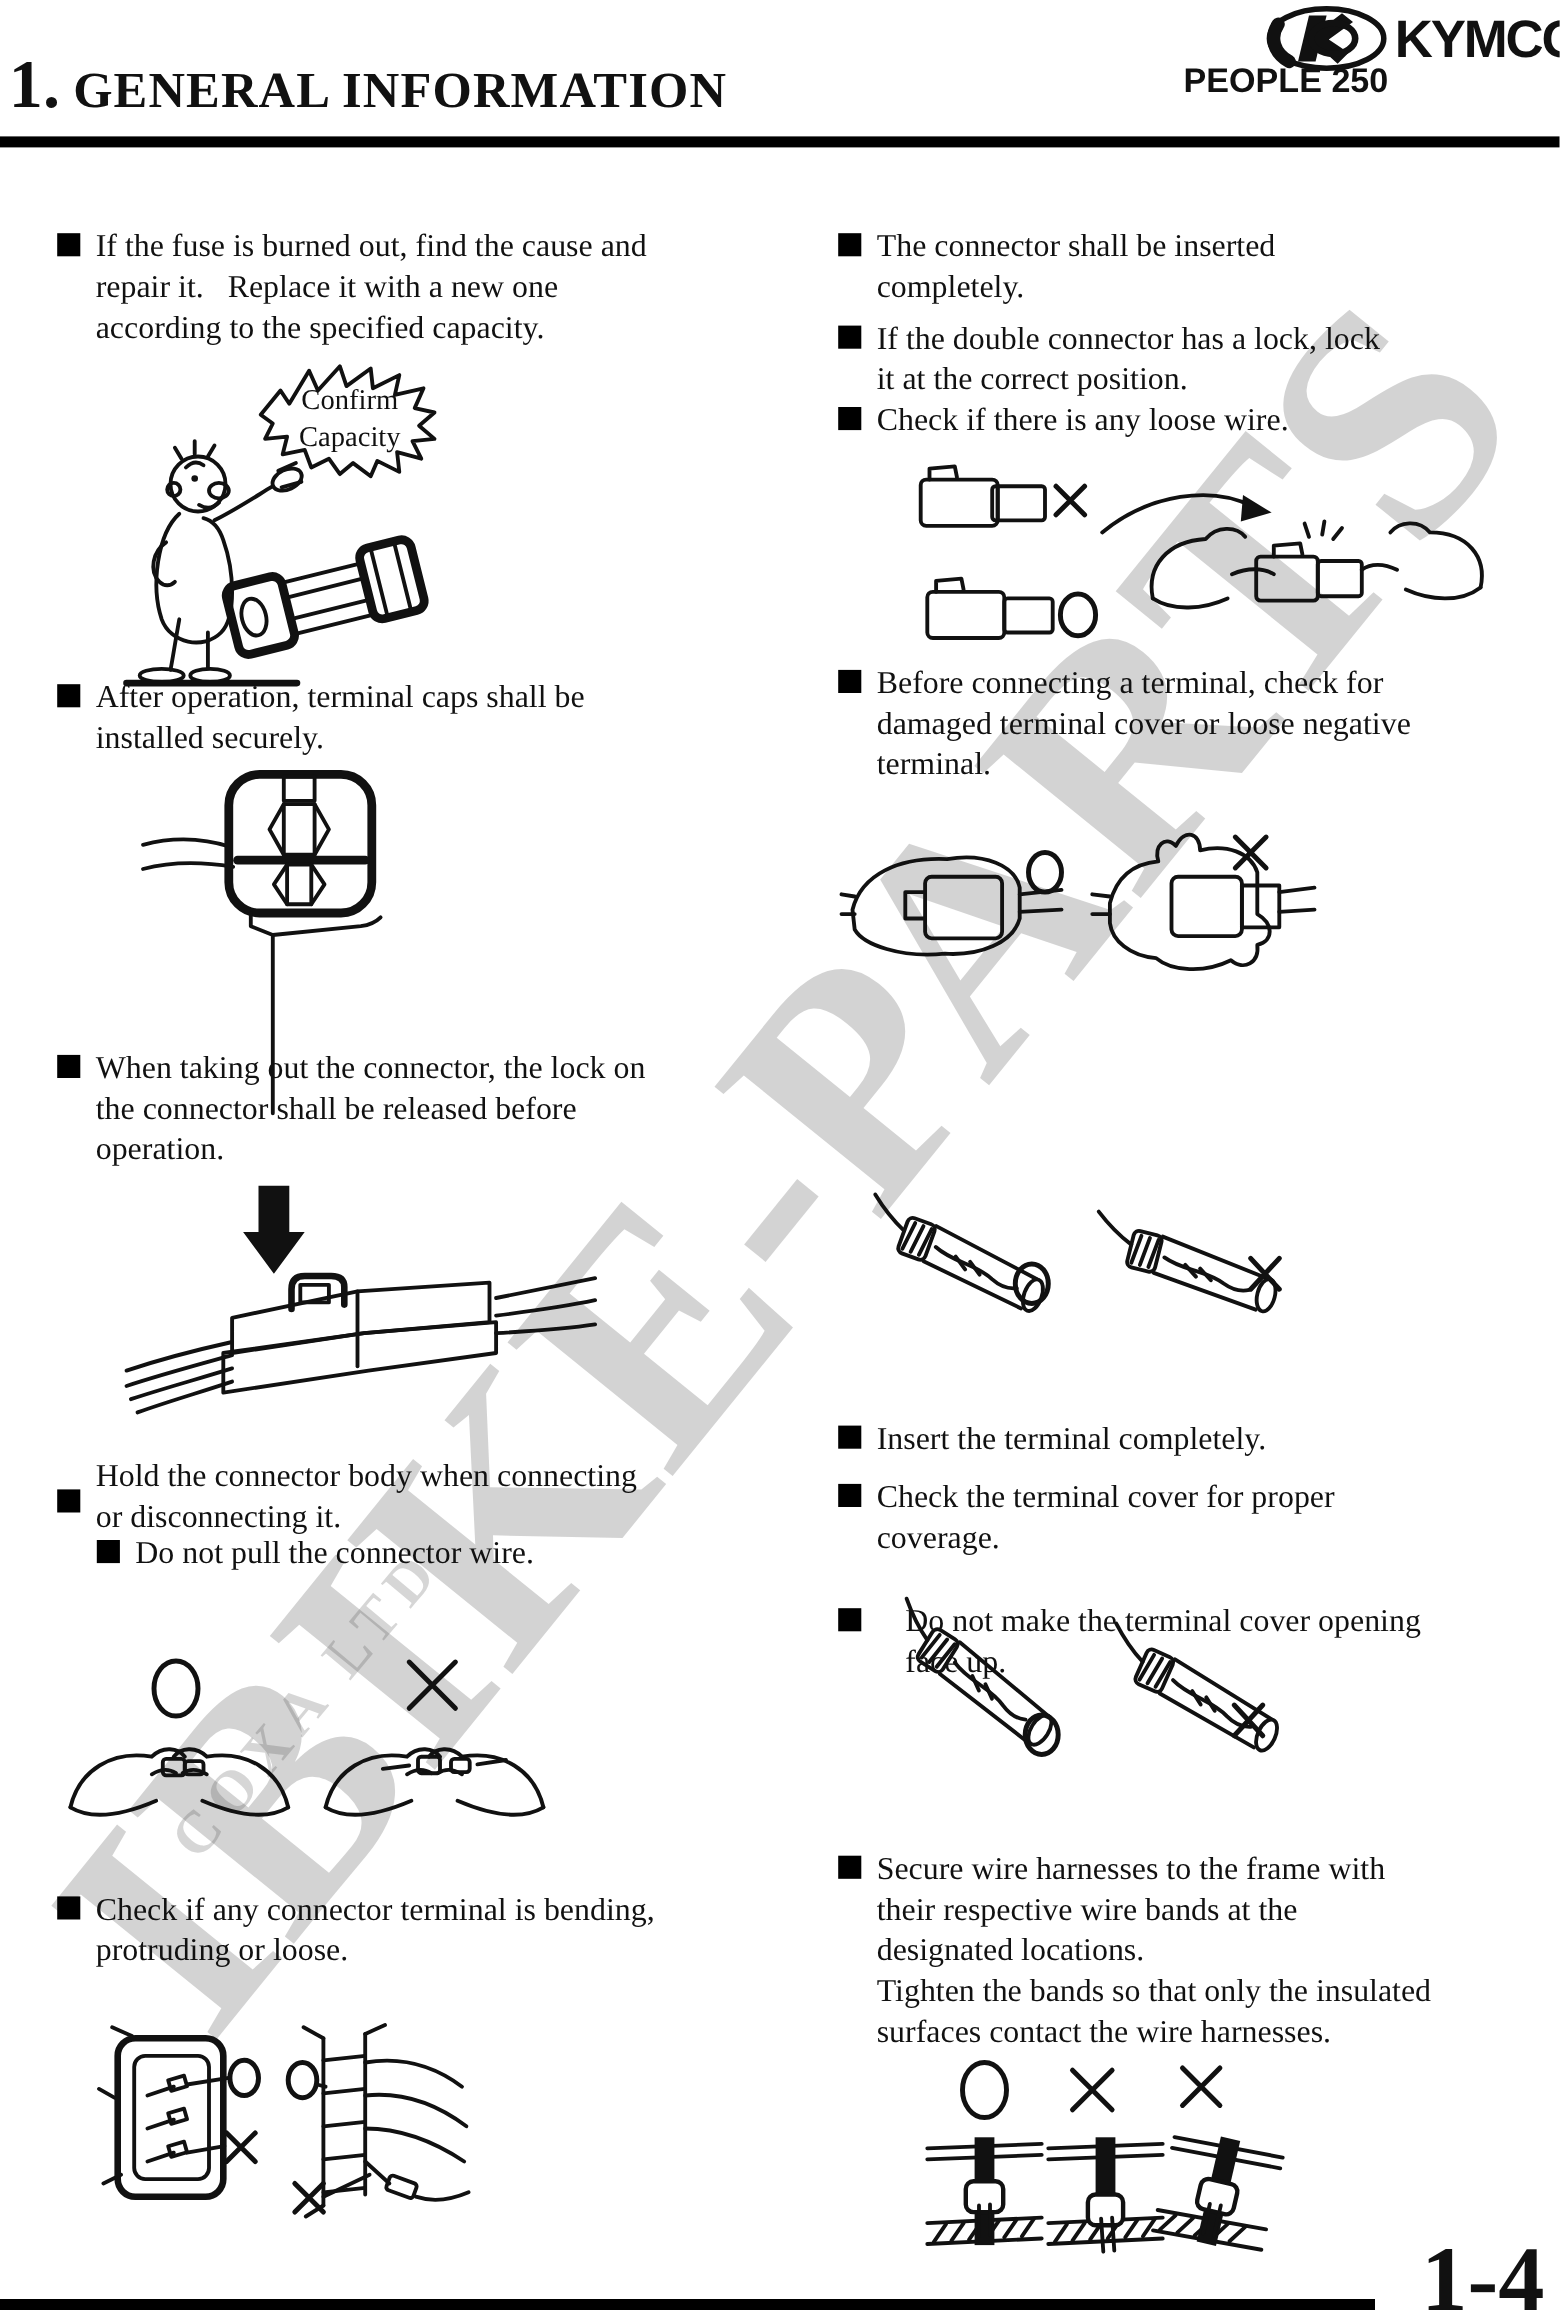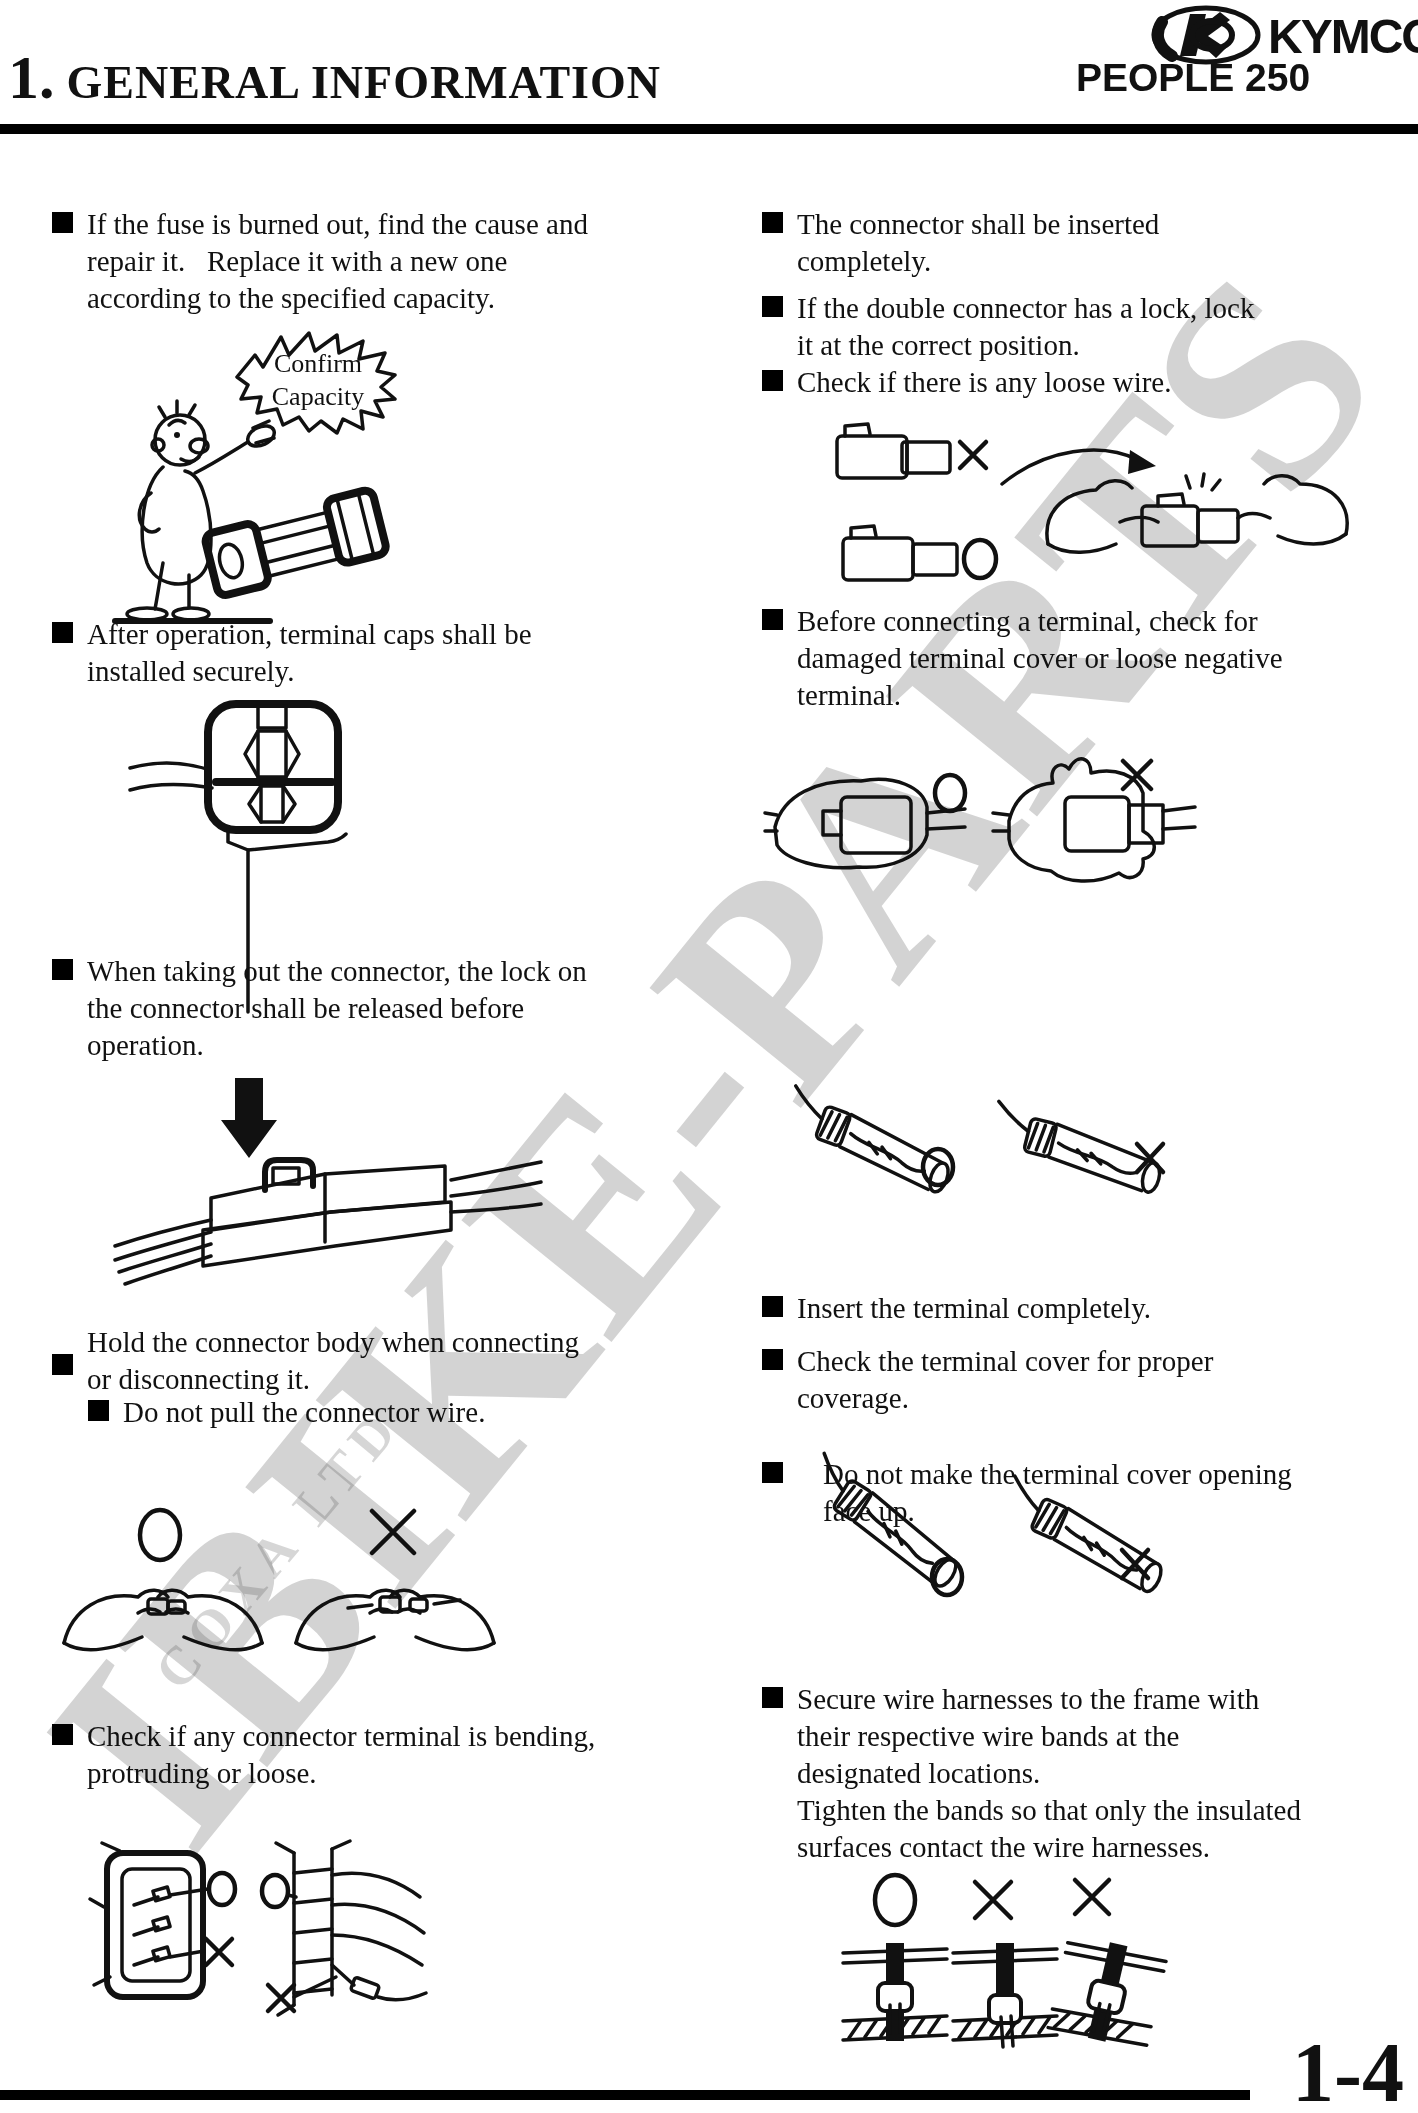--- a/index.html
+++ b/index.html
@@ -13,21 +13,21 @@
   .wm-sub{left:58px;top:1517px;width:440px;font-size:54px;letter-spacing:9px;
           color:rgba(70,70,70,0.22);transform:rotate(-50deg);}
   
   .title{position:absolute;left:8px;top:46px;z-index:1;}
   .tnum{font-weight:bold;font-size:62px;line-height:1;}
   .ttext{font-weight:bold;font-size:46px;line-height:1;margin-left:12px;letter-spacing:1px;}
   .brand{position:absolute;left:1150px;top:4px;display:flex;align-items:center;gap:4px;z-index:1;}
   .brandname{font-family:"Liberation Sans","DejaVu Sans",sans-serif;font-weight:bold;
              font-size:48px;letter-spacing:-2px;}
   .model{position:absolute;left:1076px;top:56px;font-family:"Liberation Sans","DejaVu Sans",sans-serif;
-         font-weight:bold;font-size:39px;z-index:1;}
+         font-weight:bold;font-size:31px;z-index:1;}
   .hrule{position:absolute;left:0;top:124px;width:1418px;height:10px;background:#000;z-index:1;}
   
   .frule{position:absolute;left:0;top:2090px;width:1250px;height:10px;background:#000;z-index:1;}
   .pagenum{position:absolute;left:1292px;top:2024px;font-size:84px;font-weight:bold;z-index:1;}
   
   .bullet{position:absolute;display:flex;gap:14px;z-index:1;}
   .sq{width:21px;height:21px;background:#000;flex:0 0 auto;margin-top:6px;}
   .btxt{white-space:pre-line;font-size:29px;line-height:37px;}
   
   .illus{position:absolute;z-index:1;}

